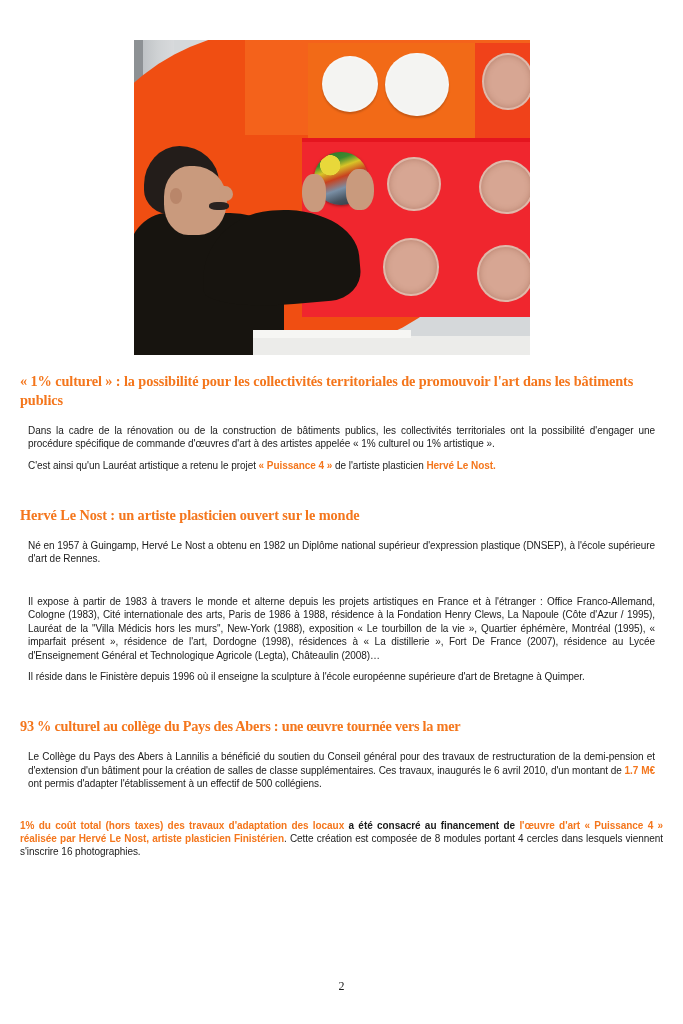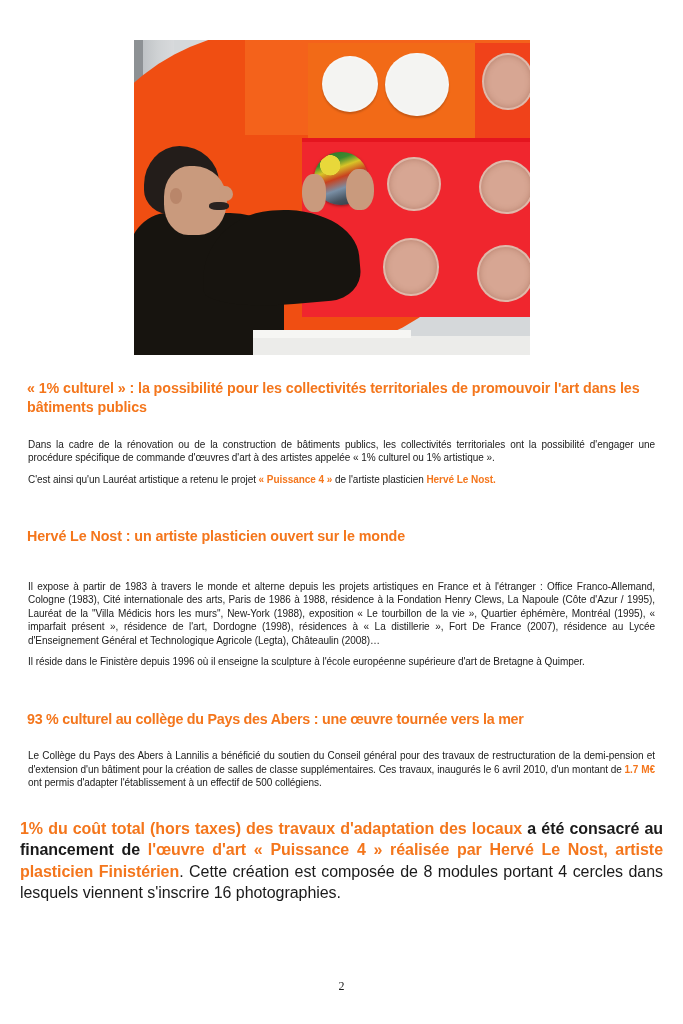--- a/index.html
+++ b/index.html
@@ -211,46 +211,47 @@
 
   
   .content {
     position: absolute;
     left: 20px;
     top: 372px;
     width: 643px;
   }
 
   h2.heading {
-    margin: 7px;
+    margin: 0;
     font-size: 14.3px;
     font-weight: bold;
     line-height: 1.32;
     color: #f4761c;
     letter-spacing: -0.1px;
+    font-family: Liberation Serif, serif;
   }
   h2.heading.tight { letter-spacing: -0.25px; }
 
   p.body {
     margin: 8px;
     font-size: 10px;
     line-height: 1.345;
     text-align: justify;
     color: #1a1a1a;
     letter-spacing: -0.05px;
   }
   .gap-sm { height: 6px; }
   .gap-md { height: 13px; }
   .gap-lg { height: 20px; }
   .gap-xl { height: 26px; }
   .or-b { color: #f4761c; font-weight: bold; }
 
   p.highlight {
     margin: 0;
-    font-size: 16px;
+    font-size: 10px;
     line-height: 1.345;
     text-align: justify;
     letter-spacing: -0.05px;
     color: #1a1a1a;
   }
 
   .site-line {
     margin: 0;
     font-size: 11px;
     text-align: right;
@@ -324,20 +325,21 @@
 
     <h2 class="heading">« 1% culturel » : la possibilité pour les collectivités territoriales de promouvoir l'art dans les bâtiments publics</h2>
     <div class="gap-sm"></div>
     <p class="body"><span>Dans la cadre de la rénovation ou de la construction de bâtiments publics, les collectivités territoriales ont la possibilité d'engager une procédure spécifique de commande d'œuvres d'art à des artistes appelée « 1% culturel ou 1% artistique ».</span></p>
     <p class="body"><span>C'est ainsi qu'un Lauréat artistique a retenu le projet </span><span class="or-b">« Puissance 4 »</span><span> de l'artiste plasticien </span><span class="or-b">Hervé Le Nost.</span></p>
 
     <div class="gap-xl"></div>
 
     <h2 class="heading">Hervé Le Nost : un artiste plasticien ouvert sur le monde</h2>
     <div class="gap-sm"></div>
+    <p class="body"><span>Né en 1957 à Guingamp, Hervé Le Nost a obtenu en 1982 un Diplôme national supérieur d'expression plastique (DNSEP), à l'école supérieure d'art de Rennes.</span></p>
     <div class="gap-md"></div>
     <p class="body"><span>Il expose à partir de 1983 à travers le monde et alterne depuis les projets artistiques en France et à l'étranger : Office Franco-Allemand, Cologne (1983), Cité internationale des arts, Paris de 1986 à 1988, résidence à la Fondation Henry Clews, La Napoule (Côte d'Azur / 1995), Lauréat  de la "Villa Médicis hors les murs", New-York (1988), exposition « Le tourbillon de la vie », Quartier éphémère, Montréal (1995), « imparfait présent », résidence de l'art, Dordogne (1998), résidences à « La distillerie », Fort De France (2007), résidence au Lycée d'Enseignement Général et Technologique Agricole (Legta), Châteaulin (2008)…</span></p>
     <p class="body"><span>Il réside dans le Finistère depuis 1996 où il enseigne la sculpture à l'école européenne supérieure d'art de Bretagne à Quimper.</span></p>
 
     <div class="gap-xl"></div>
 
     <h2 class="heading tight">93 % culturel au collège du Pays des Abers : une œuvre tournée vers la mer</h2>
     <div class="gap-sm"></div>
     <p class="body"><span>Le Collège du Pays des Abers à Lannilis a bénéficié du soutien du Conseil général pour des travaux de restructuration de la demi-pension et d'extension d'un bâtiment pour la création de salles de classe supplémentaires. Ces travaux, inaugurés le 6 avril 2010, d'un montant de </span><span class="or-b">1.7 M€</span><span> ont permis d'adapter l'établissement à un effectif de 500 collégiens.</span></p>
 

